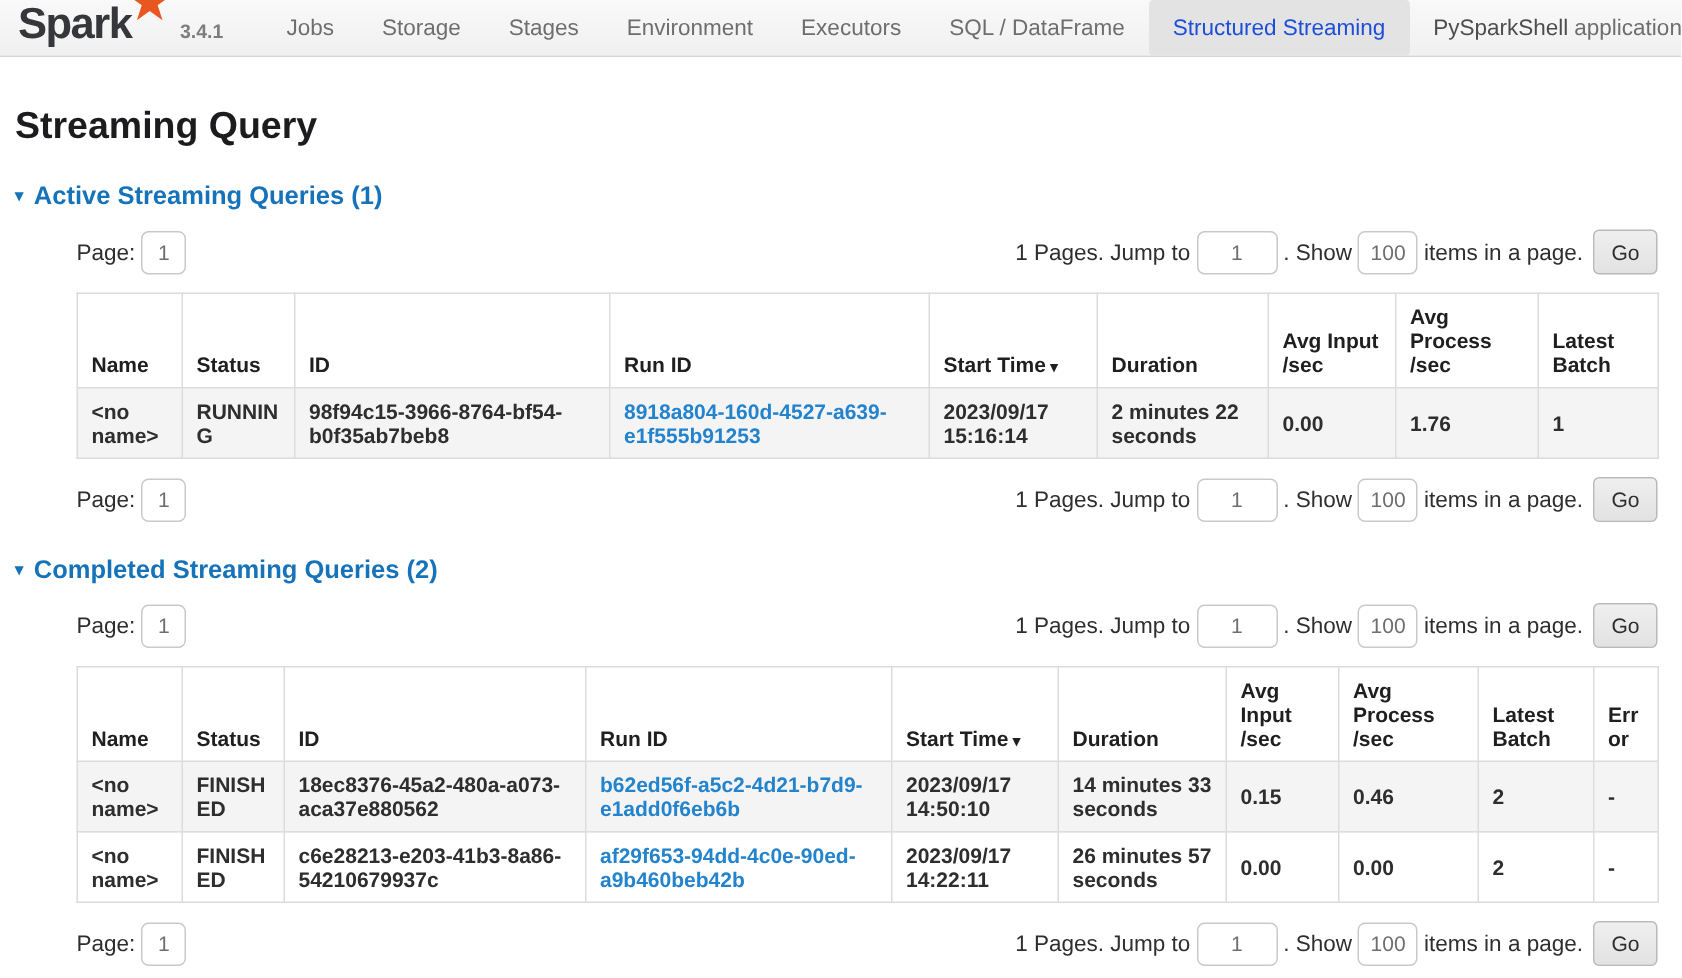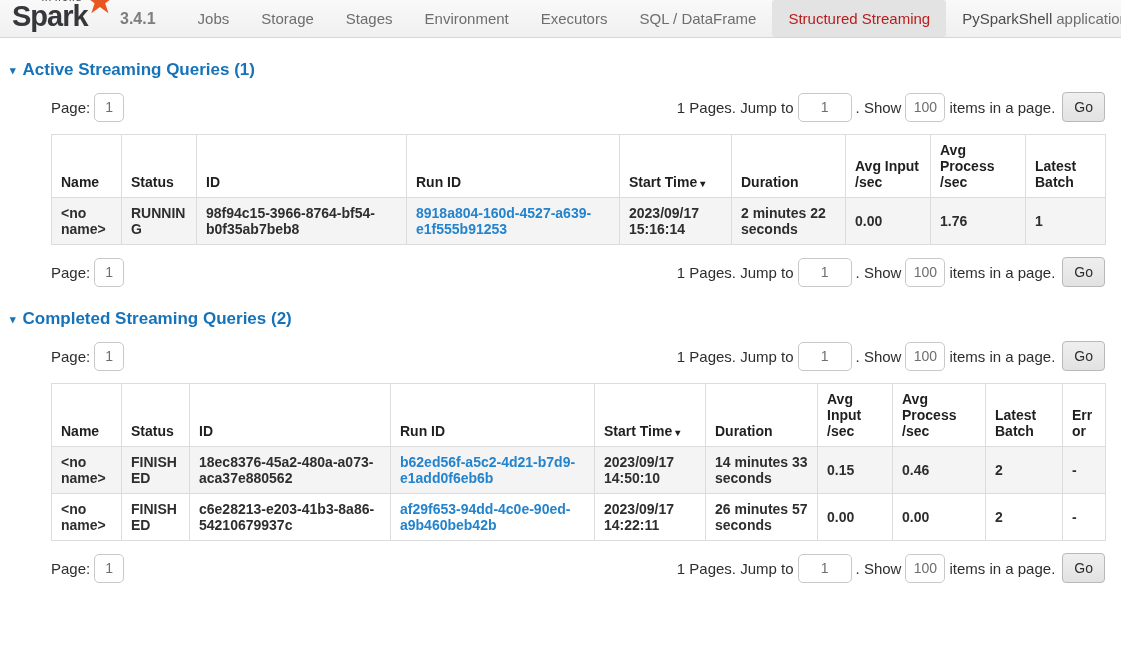--- a/index.html
+++ b/index.html
@@ -22,28 +22,28 @@
     font-size:7px; font-weight:bold; letter-spacing:2px; color:#4a4a4a;
   }
   .spark-word {
     position:absolute; bottom:-2px; left:0;
     font-size:29px; font-weight:bold; letter-spacing:-1px; color:#36373a;
   }
   .star-icon {
     position:absolute; top:-8px; right:-4px;
     font-size:36px; line-height:36px; color:#e8571f;
   }
-  .version { font-size:16px; font-weight:bold; color:#7d7d7d; padding:0 0 3px 8px; }
+  .version { font-size:13px; font-weight:bold; color:#7d7d7d; padding:0 0 3px 8px; }
 
   .nav-tabs { display:flex; align-items:stretch; margin-left:20px; }
   .nav-tab {
     display:flex; align-items:center; padding:0 16px;
     font-size:15px; color:#6e6e6e; cursor:pointer; white-space:nowrap;
   }
-  .nav-tab.active { background:#e3e3e3; color:#b91c1c; border-radius:3px; }
+  .nav-tab.active { background:#e3e3e3; color:#1d4ed8; border-radius:3px; }
   .nav-tab .app-bold { font-weight:normal; color:#4d4d4d; margin-right:4px; }
 
   
   .content { padding:0 10px; }
   .page-title {
     margin:32px 0 20px 0; font-size:25px; font-weight:bold; color:#1c1c1e;
   }
   .section-title {
     display:flex; align-items:center; gap:7px;
     color:#1673b9; font-size:17px; font-weight:bold;
@@ -109,20 +109,21 @@
     <div class="nav-tab active">Structured Streaming</div>
     <div class="nav-tab">
       <span class="app-bold">PySparkShell</span>
       <span>application UI</span>
     </div>
   </div>
 </div>
 
 <div class="content">
 
+  <h2 class="page-title">Streaming Query</h2>
 
   <div class="section-title">
     <span class="collapse-arrow">▾</span>
     <span>Active Streaming Queries (1)</span>
   </div>
 
   <div class="section-body">
 
     <div class="pager">
       <div class="pager-left">

